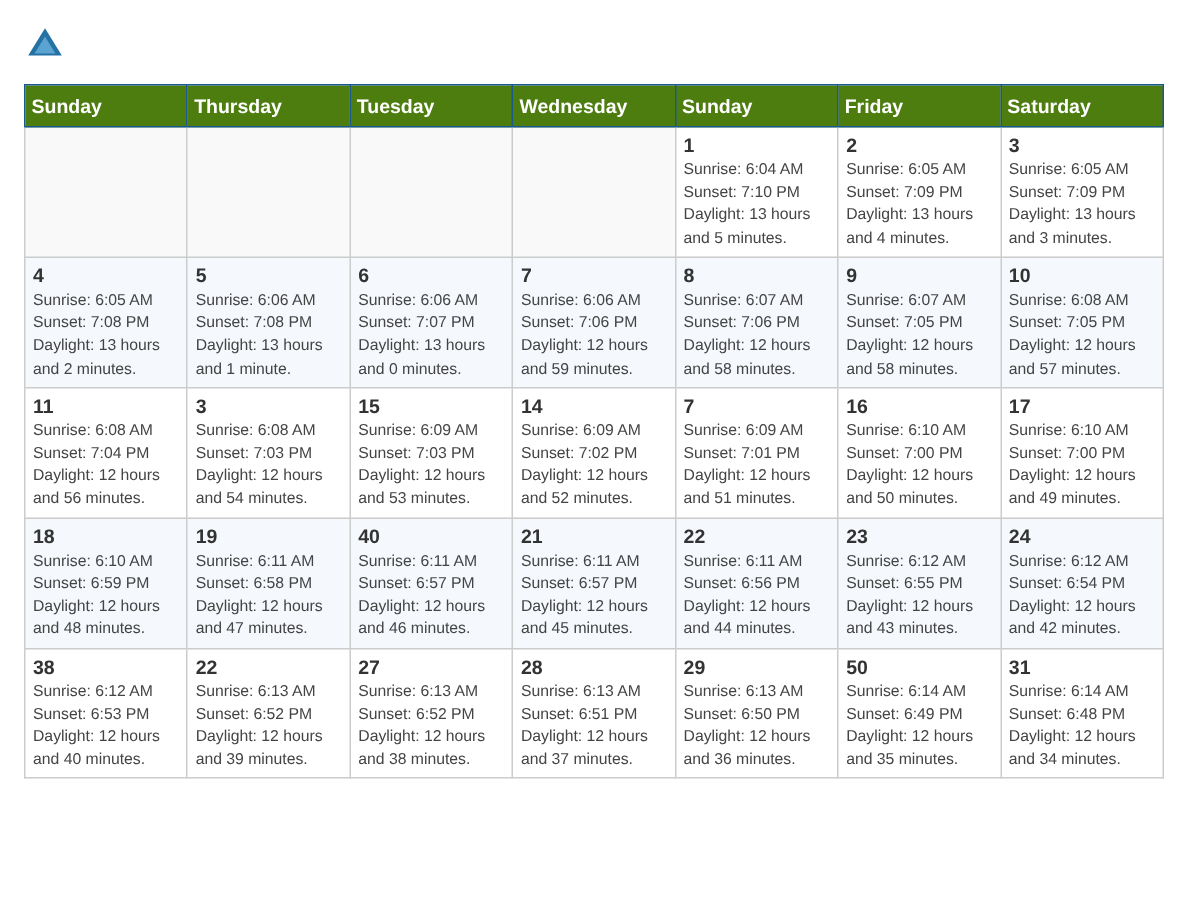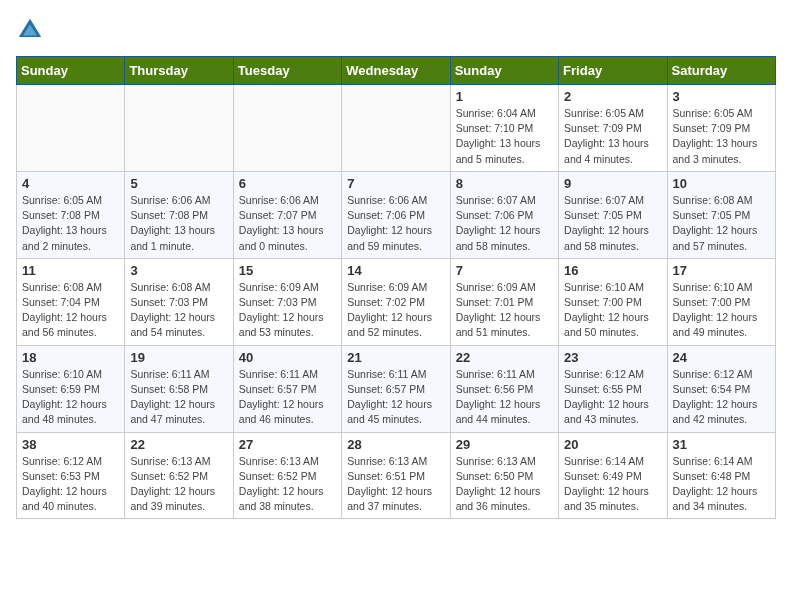--- a/index.html
+++ b/index.html
@@ -251,21 +251,21 @@
         </td>
         <td>
           <div class="day-num">28</div>
           <div class="day-info">Sunrise: 6:13 AM<br>Sunset: 6:51 PM<br>Daylight: 12 hours<br>and 37 minutes.</div>
         </td>
         <td>
           <div class="day-num">29</div>
           <div class="day-info">Sunrise: 6:13 AM<br>Sunset: 6:50 PM<br>Daylight: 12 hours<br>and 36 minutes.</div>
         </td>
         <td>
-          <div class="day-num">20</div>
+          <div class="day-num">50</div>
           <div class="day-info">Sunrise: 6:14 AM<br>Sunset: 6:49 PM<br>Daylight: 12 hours<br>and 35 minutes.</div>
         </td>
         <td>
           <div class="day-num">31</div>
           <div class="day-info">Sunrise: 6:14 AM<br>Sunset: 6:48 PM<br>Daylight: 12 hours<br>and 34 minutes.</div>
         </td>
       </tr>
     </tbody>
 </table>
 

